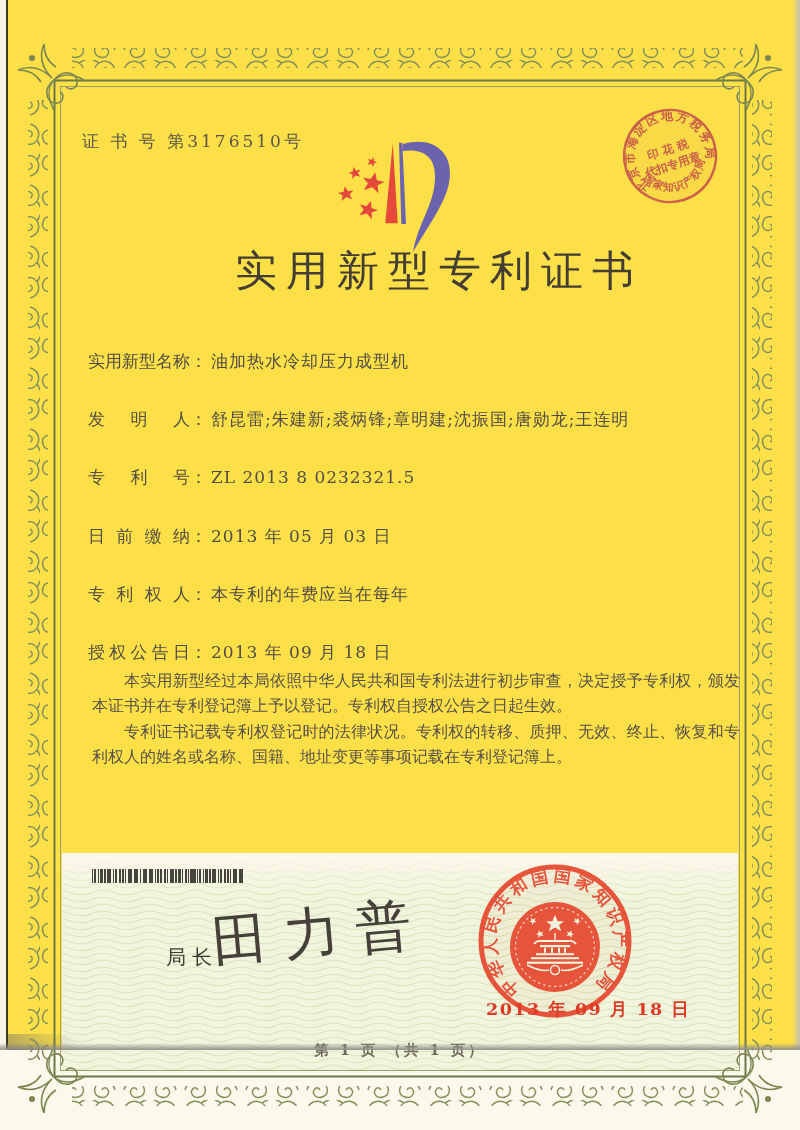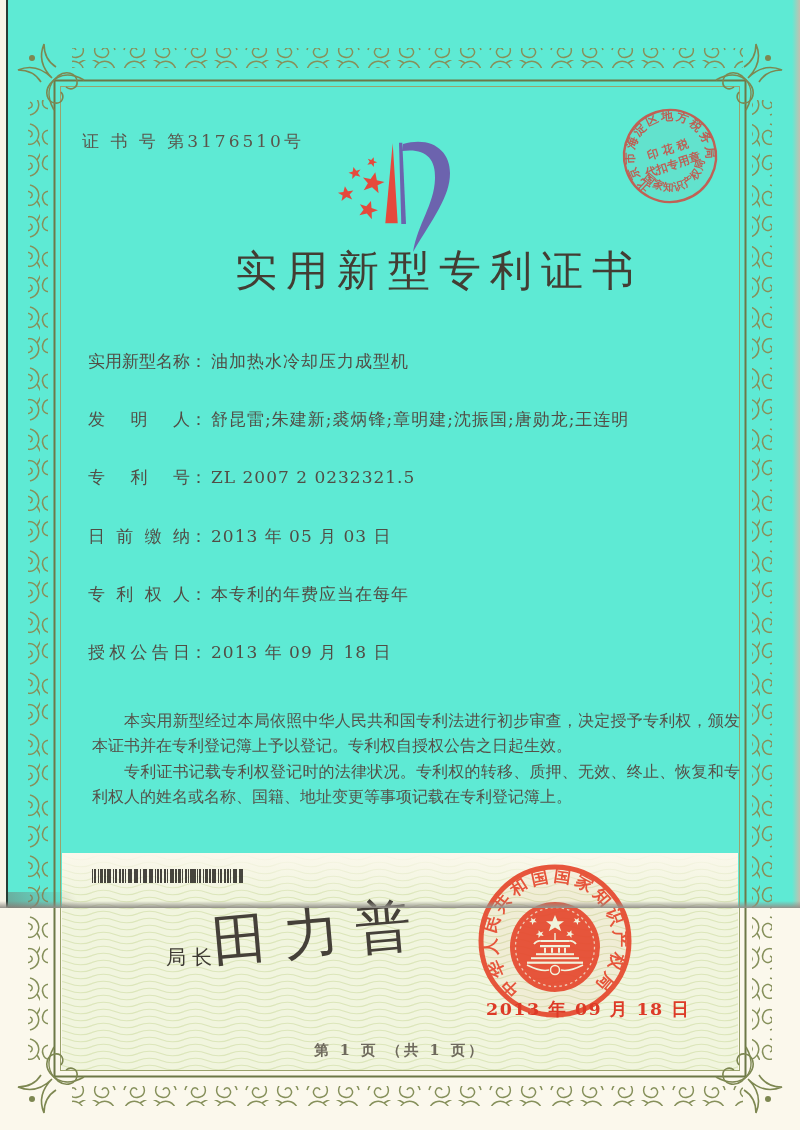--- a/index.html
+++ b/index.html
@@ -1,18 +1,18 @@
 <!DOCTYPE html>
 <html><head>
 <meta charset="utf-8">
 <style>
   html,body{margin:0;padding:0;width:800px;height:1130px;overflow:hidden;
     background:#fbf8ec;
     font-family:"DejaVu Serif","Liberation Serif",serif;}
-  .page{position:relative;width:800px;height:908px;background:#5eead4;}
+  .page{position:relative;width:800px;height:1050px;background:#fde047;}
   .abs{position:absolute;}
   svg{display:block;}
 
   
   .edge-left-white{position:absolute;left:0;top:0;width:6px;height:100%;background:#f7f4e7;}
   .edge-left-line{position:absolute;left:6px;top:0;width:2px;height:100%;background:#1d1c18;opacity:.85;}
   .edge-right{position:absolute;right:0;top:0;width:8px;height:100%;
     background:linear-gradient(90deg,rgba(201,199,182,0),#c3c1b0);}
   .edge-bottom{position:absolute;left:0;bottom:0;width:100%;height:7px;
     background:linear-gradient(0deg,#93918a,rgba(147,145,138,0));}
@@ -24,21 +24,21 @@
   .title{position:absolute;left:0;top:243px;width:100%;text-align:center;
     font-size:42px;letter-spacing:9px;color:#433d33;font-weight:400;margin-left:39px;}
 
   .frow{position:absolute;left:88px;font-size:17px;color:#524d45;white-space:nowrap;}
   .flabel{display:inline-block;width:102px;text-align:justify;text-align-last:justify;
     vertical-align:bottom;}
   .fcolon{display:inline-block;}
   .fvalue{display:inline-block;margin-left:4px;letter-spacing:1px;}
 
   .paras{position:absolute;left:92px;top:668px;width:648px;font-size:16px;
-    line-height:25.4px;color:#565149;text-align:justify;margin-top:40px;}
+    line-height:25.4px;color:#565149;text-align:justify;}
   .paras p{margin:0;text-indent:2em;}
 
   .barcode{position:absolute;left:92px;top:869px;width:153px;height:14px;opacity:.88;
     background:
       repeating-linear-gradient(90deg,#2f2d28 0 1px,transparent 1px 3px),
       repeating-linear-gradient(90deg,#2f2d28 0 2px,transparent 2px 7px),
       repeating-linear-gradient(90deg,#2f2d28 0 1px,transparent 1px 5px);
     background-position:0 0,2px 0,3px 0;}
 
   .sig-label{position:absolute;left:166px;top:944px;font-size:20px;letter-spacing:6px;
@@ -150,21 +150,21 @@
 
   <div class="title">实用新型专利证书</div>
 
   <div class="frow" style="top:350px">
     <span class="flabel">实用新型名称</span><span class="fcolon">：</span><span class="fvalue">油加热水冷却压力成型机</span>
   </div>
   <div class="frow" style="top:408px">
     <span class="flabel">发明人</span><span class="fcolon">：</span><span class="fvalue">舒昆雷;朱建新;裘炳锋;章明建;沈振国;唐勋龙;王连明</span>
   </div>
   <div class="frow" style="top:466px">
-    <span class="flabel">专利号</span><span class="fcolon">：</span><span class="fvalue">ZL 2007 2 0232321.5</span>
+    <span class="flabel">专利号</span><span class="fcolon">：</span><span class="fvalue">ZL 2013 8 0232321.5</span>
   </div>
   <div class="frow" style="top:525px">
     <span class="flabel">日前缴纳</span><span class="fcolon">：</span><span class="fvalue">2013 年 05 月 03 日</span>
   </div>
   <div class="frow" style="top:583px">
     <span class="flabel">专利权人</span><span class="fcolon">：</span><span class="fvalue">本专利的年费应当在每年</span>
   </div>
   <div class="frow" style="top:641px">
     <span class="flabel">授权公告日</span><span class="fcolon">：</span><span class="fvalue">2013 年 09 月 18 日</span>
   </div>

